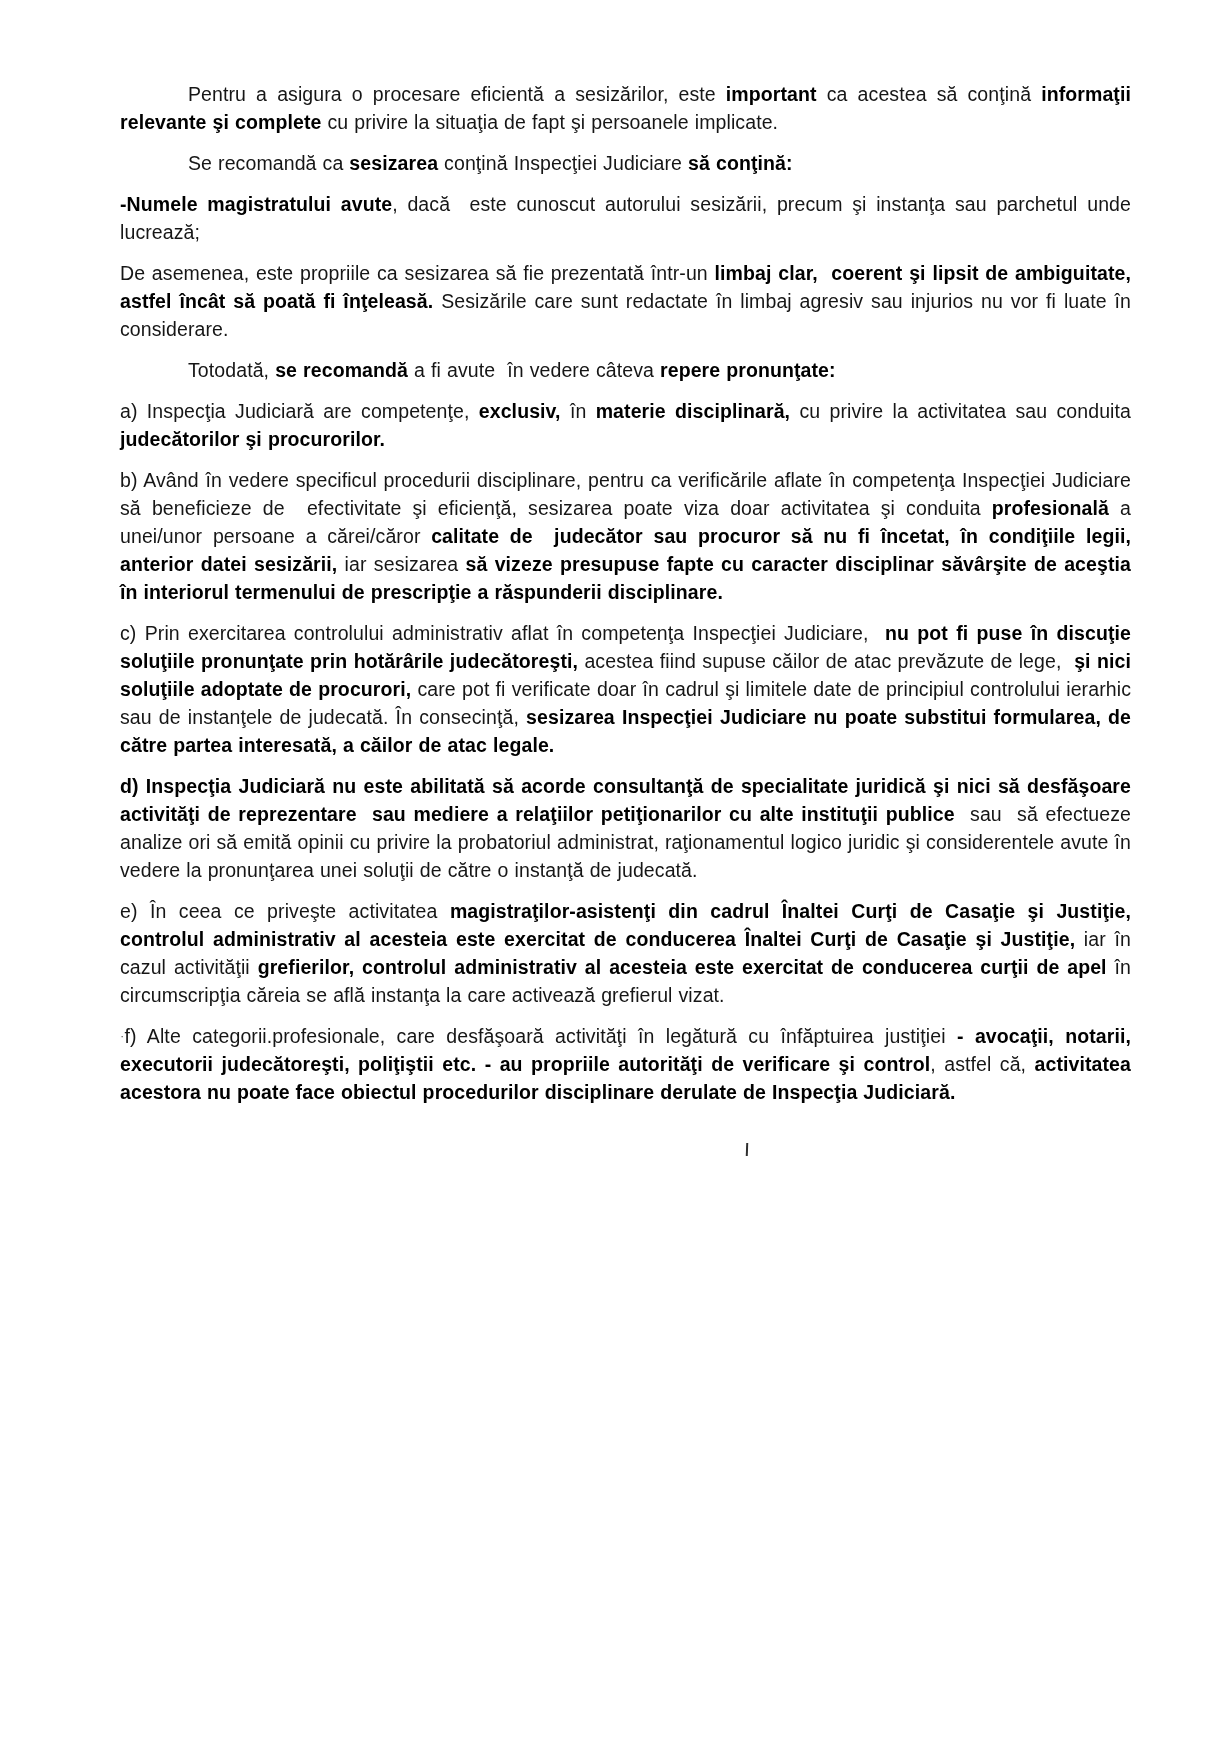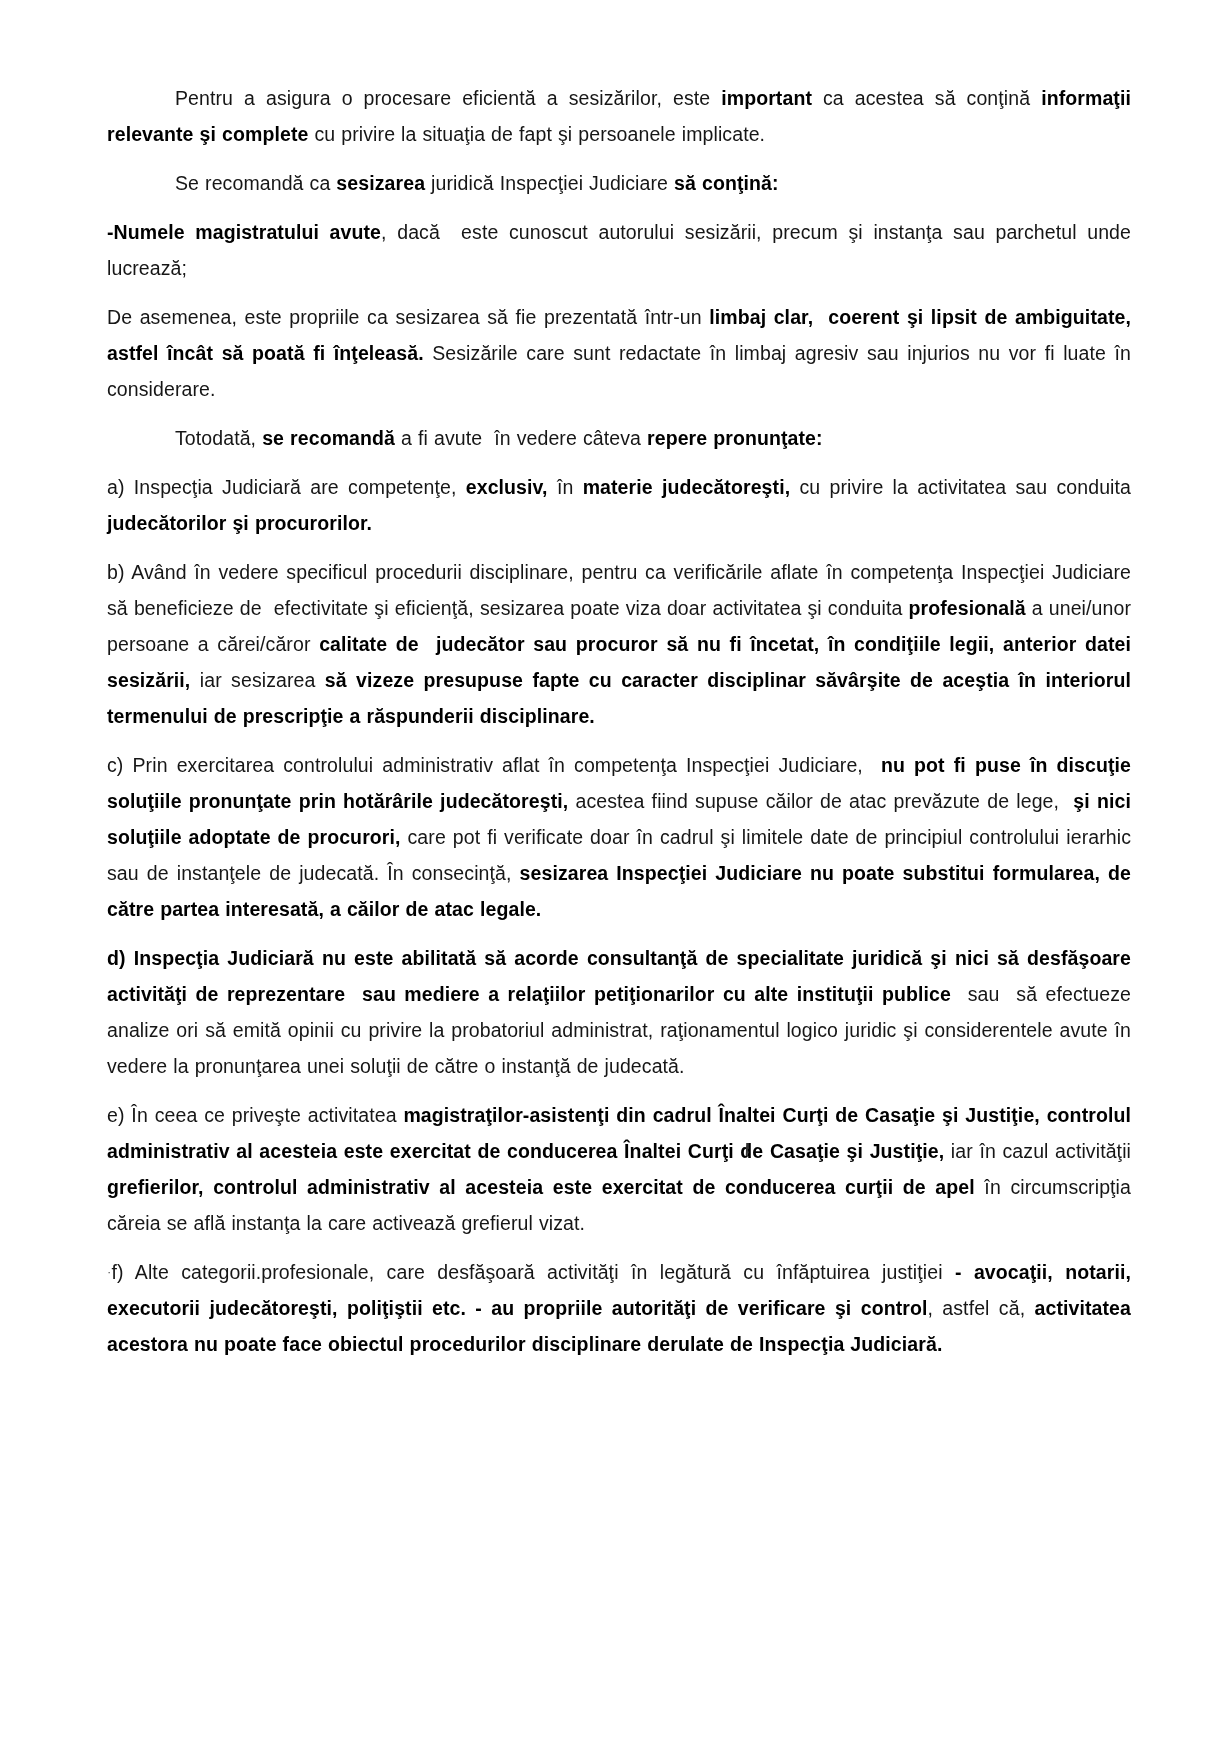--- a/index.html
+++ b/index.html
@@ -15,23 +15,23 @@
     color: #161616;
     overflow: hidden;
   }
   .doc {
     position: absolute;
     left: 103px;
     top: 80px;
     width: 1028px;
   }
   .para {
-    margin: 0 0 13px 4px;
+    margin: 0 0 13px 17px;
     font-size: 19.5px;
-    line-height: 36px;
+    line-height: 28px;
     text-align: justify;
     letter-spacing: 0.1px;
     word-spacing: 0.5px;
   }
   .para.indent { text-indent: 68px; }
   .b { font-weight: bold; color: #000000; }
   .i { font-style: italic; }
   .f { opacity: 0.75; font-size: 13px; vertical-align: 3px; }
   .artifact {
     position: absolute;
@@ -41,24 +41,24 @@
     height: 13px;
     background: #2f2f2f;
     transform: rotate(2deg);
   }
 </style>
 </head>
 <body>
 
 <div class="doc">
     <p class="para indent"><span>Pentru a asigura o procesare eficientă a sesizărilor, este </span><span class="b">important</span><span> ca acestea să conţină </span><span class="b">informaţii relevante şi complete</span><span> cu privire la situaţia de fapt şi persoanele implicate.</span></p>
-    <p class="para indent"><span>Se recomandă ca </span><span class="b">sesizarea</span><span> juridică Inspecţiei Judiciare </span><span class="b">să conţină:</span></p>
+    <p class="para indent"><span>Se recomandă ca </span><span class="b">sesizarea</span><span> conţină Inspecţiei Judiciare </span><span class="b">să conţină:</span></p>
     <p class="para"><span class="b">-Numele magistratului avute</span><span>, dacă&nbsp; este cunoscut autorului sesizării, precum şi instanţa sau parchetul unde lucrează;</span></p>
     <p class="para"><span>De asemenea, este propriile ca sesizarea să fie prezentată într-un </span><span class="b">limbaj clar,&nbsp; coerent şi lipsit de ambiguitate, astfel încât să poată fi înţeleasă.</span><span> Sesizările care sunt redactate în limbaj agresiv sau injurios nu vor fi luate în considerare.</span></p>
     <p class="para indent"><span>Totodată, </span><span class="b">se recomandă</span><span> a fi avute&nbsp; în vedere câteva </span><span class="b">repere pronunţate:</span></p>
-    <p class="para"><span>a) Inspecţia Judiciară are competenţe, </span><span class="b">exclusiv,</span><span> în </span><span class="b">materie judecătoreşti,</span><span> cu privire la activitatea sau conduita </span><span class="b">judecătorilor şi procurorilor.</span></p>
+    <p class="para"><span>a) Inspecţia Judiciară are competenţe, </span><span class="b">exclusiv,</span><span> în </span><span class="b">materie disciplinară,</span><span> cu privire la activitatea sau conduita </span><span class="b">judecătorilor şi procurorilor.</span></p>
     <p class="para"><span>b) Având în vedere specificul procedurii disciplinare, pentru ca verificările aflate în competenţa Inspecţiei Judiciare să beneficieze de&nbsp; efectivitate şi eficienţă, sesizarea poate viza doar activitatea şi conduita </span><span class="b">profesională</span><span> a unei/unor persoane a cărei/căror </span><span class="b">calitate de&nbsp; judecător sau procuror să nu fi încetat, în condiţiile legii, anterior datei sesizării,</span><span> iar sesizarea </span><span class="b">să vizeze presupuse fapte cu caracter disciplinar săvârşite de aceştia în interiorul termenului de prescripţie a răspunderii disciplinare.</span></p>
     <p class="para"><span>c) Prin exercitarea controlului administrativ aflat în competenţa Inspecţiei Judiciare,&nbsp; </span><span class="b">nu pot fi puse în discuţie soluţiile pronunţate prin hotărârile judecătoreşti,</span><span> acestea fiind supuse căilor de atac prevăzute de lege,&nbsp; </span><span class="b">şi nici soluţiile adoptate de procurori,</span><span> care pot fi verificate doar în cadrul şi limitele date de principiul controlului ierarhic sau de instanţele de judecată. În consecinţă, </span><span class="b">sesizarea Inspecţiei Judiciare nu poate substitui formularea, de către partea interesată, a căilor de atac legale.</span></p>
     <p class="para"><span class="b">d) Inspecţia Judiciară nu este abilitată să acorde consultanţă de specialitate juridică şi nici să desfăşoare activităţi de reprezentare&nbsp; sau mediere a relaţiilor petiţionarilor cu alte instituţii publice</span><span>&nbsp; sau&nbsp; să efectueze analize ori să emită opinii cu privire la probatoriul administrat, raţionamentul logico juridic şi considerentele avute în vedere la pronunţarea unei soluţii de către o instanţă de judecată.</span></p>
     <p class="para"><span>e) În ceea ce priveşte activitatea </span><span class="b">magistraţilor-asistenţi din cadrul Înaltei Curţi de Casaţie şi Justiţie, controlul administrativ al acesteia este exercitat de conducerea Înaltei Curţi de Casaţie şi Justiţie,</span><span> iar în cazul activităţii </span><span class="b">grefierilor, controlul administrativ al acesteia este exercitat de conducerea curţii de apel</span><span> în circumscripţia căreia se află instanţa la care activează grefierul vizat.</span></p>
     <p class="para"><span class="f">·</span><span>f) Alte categorii.profesionale, care desfăşoară activităţi în legătură cu înfăptuirea justiţiei </span><span class="b">- avocaţii, notarii, executorii judecătoreşti, poliţiştii etc. - au propriile autorităţi de verificare şi control</span><span>, astfel că, </span><span class="b">activitatea acestora nu poate face obiectul procedurilor disciplinare derulate de Inspecţia Judiciară.</span></p>
   </div>
 <div class="artifact"></div>
 
 </body></html>

